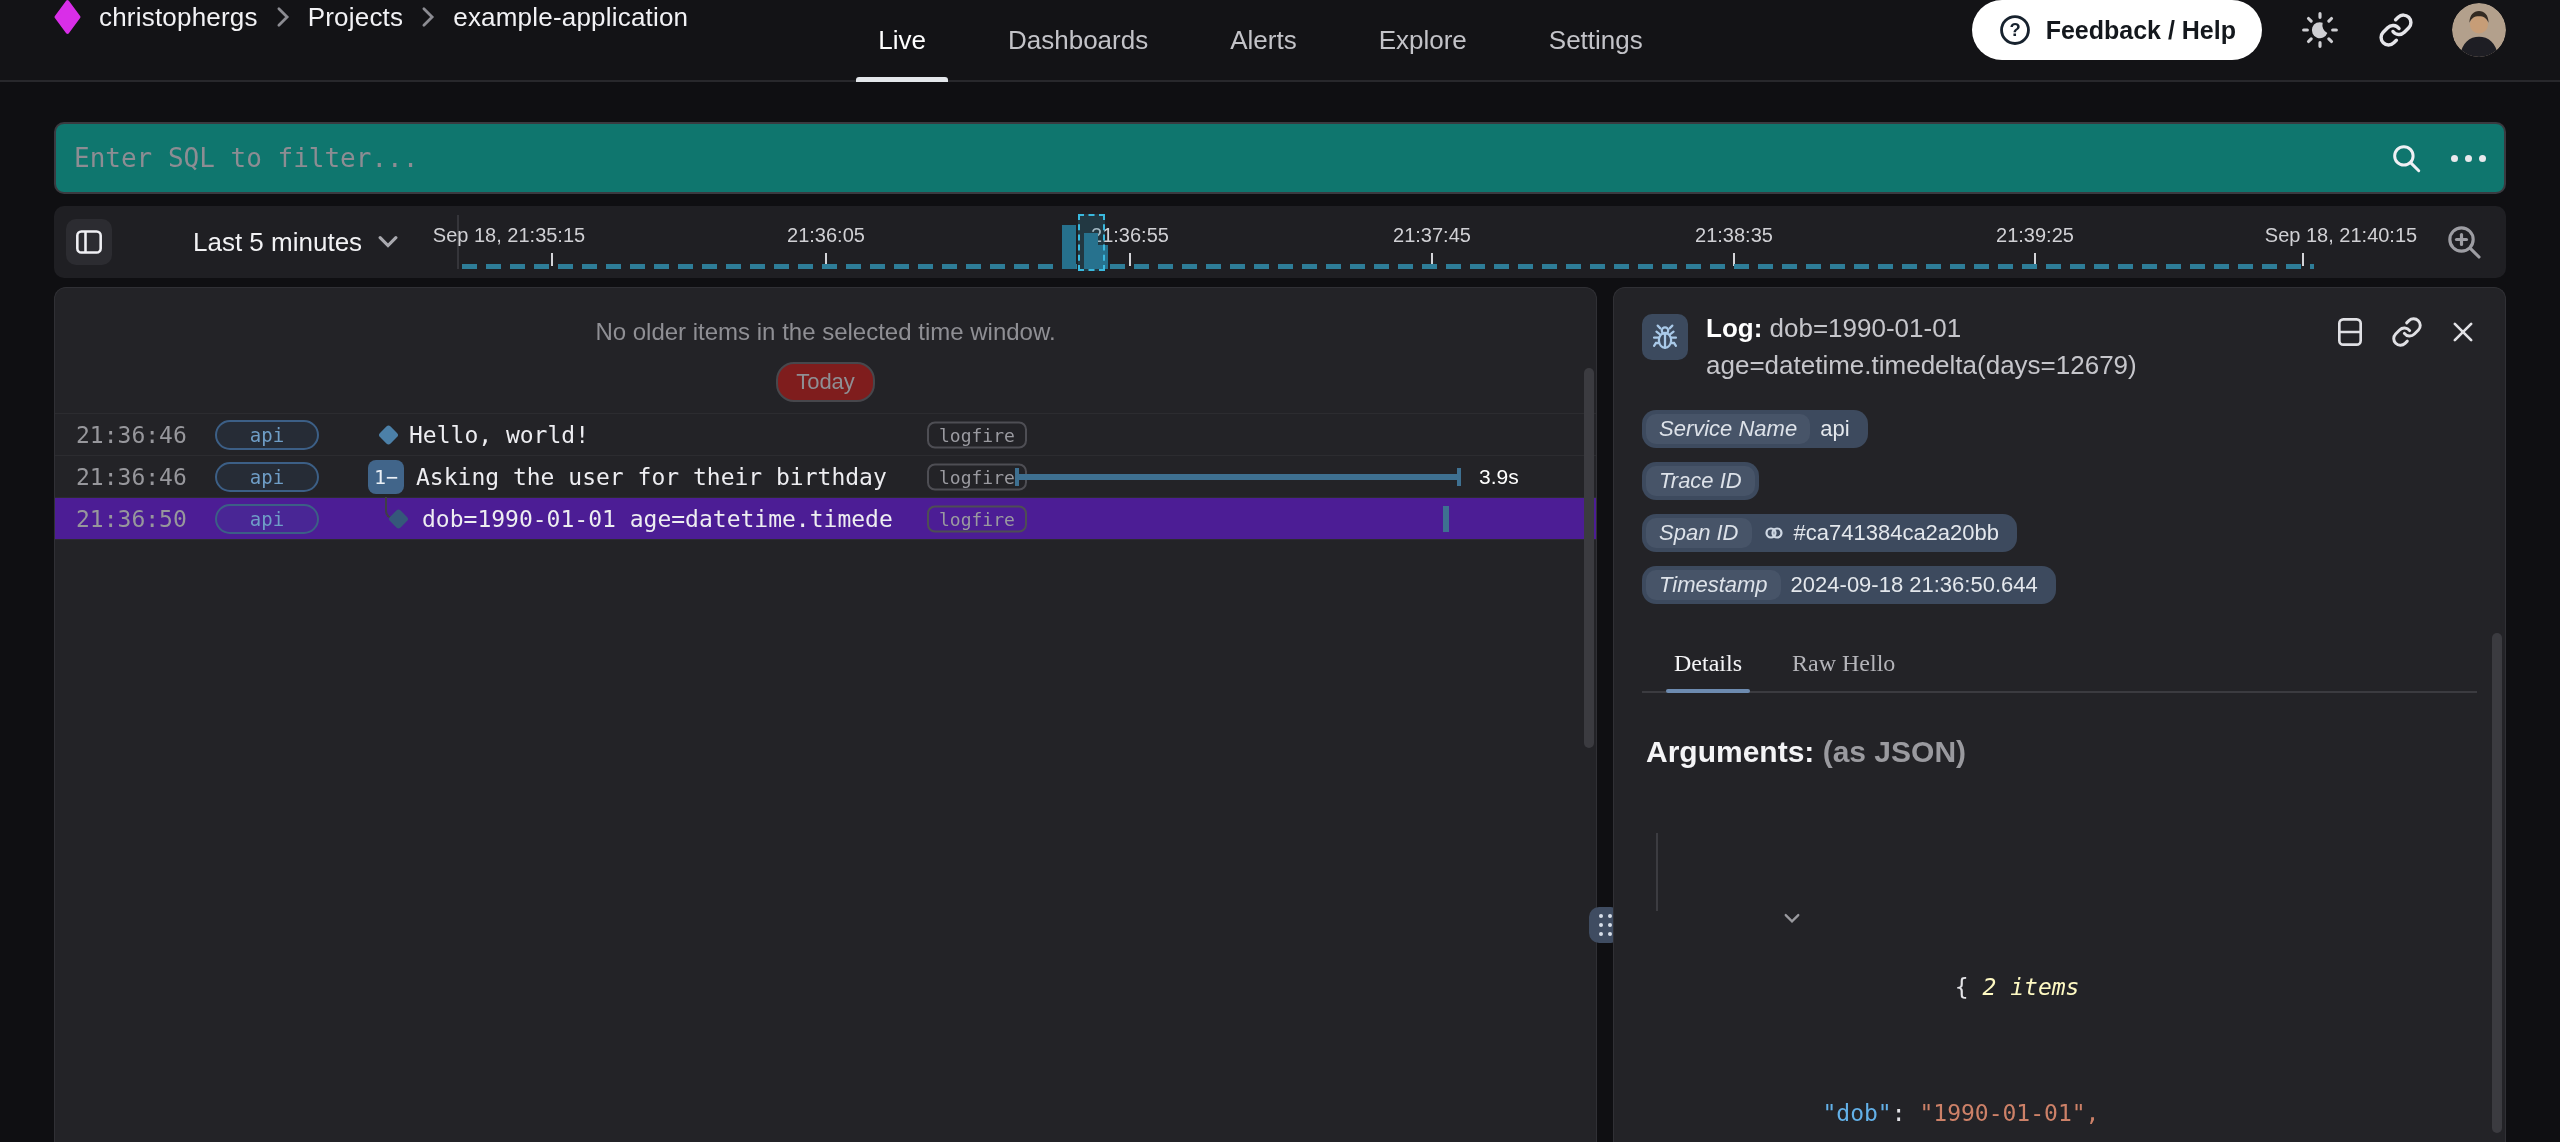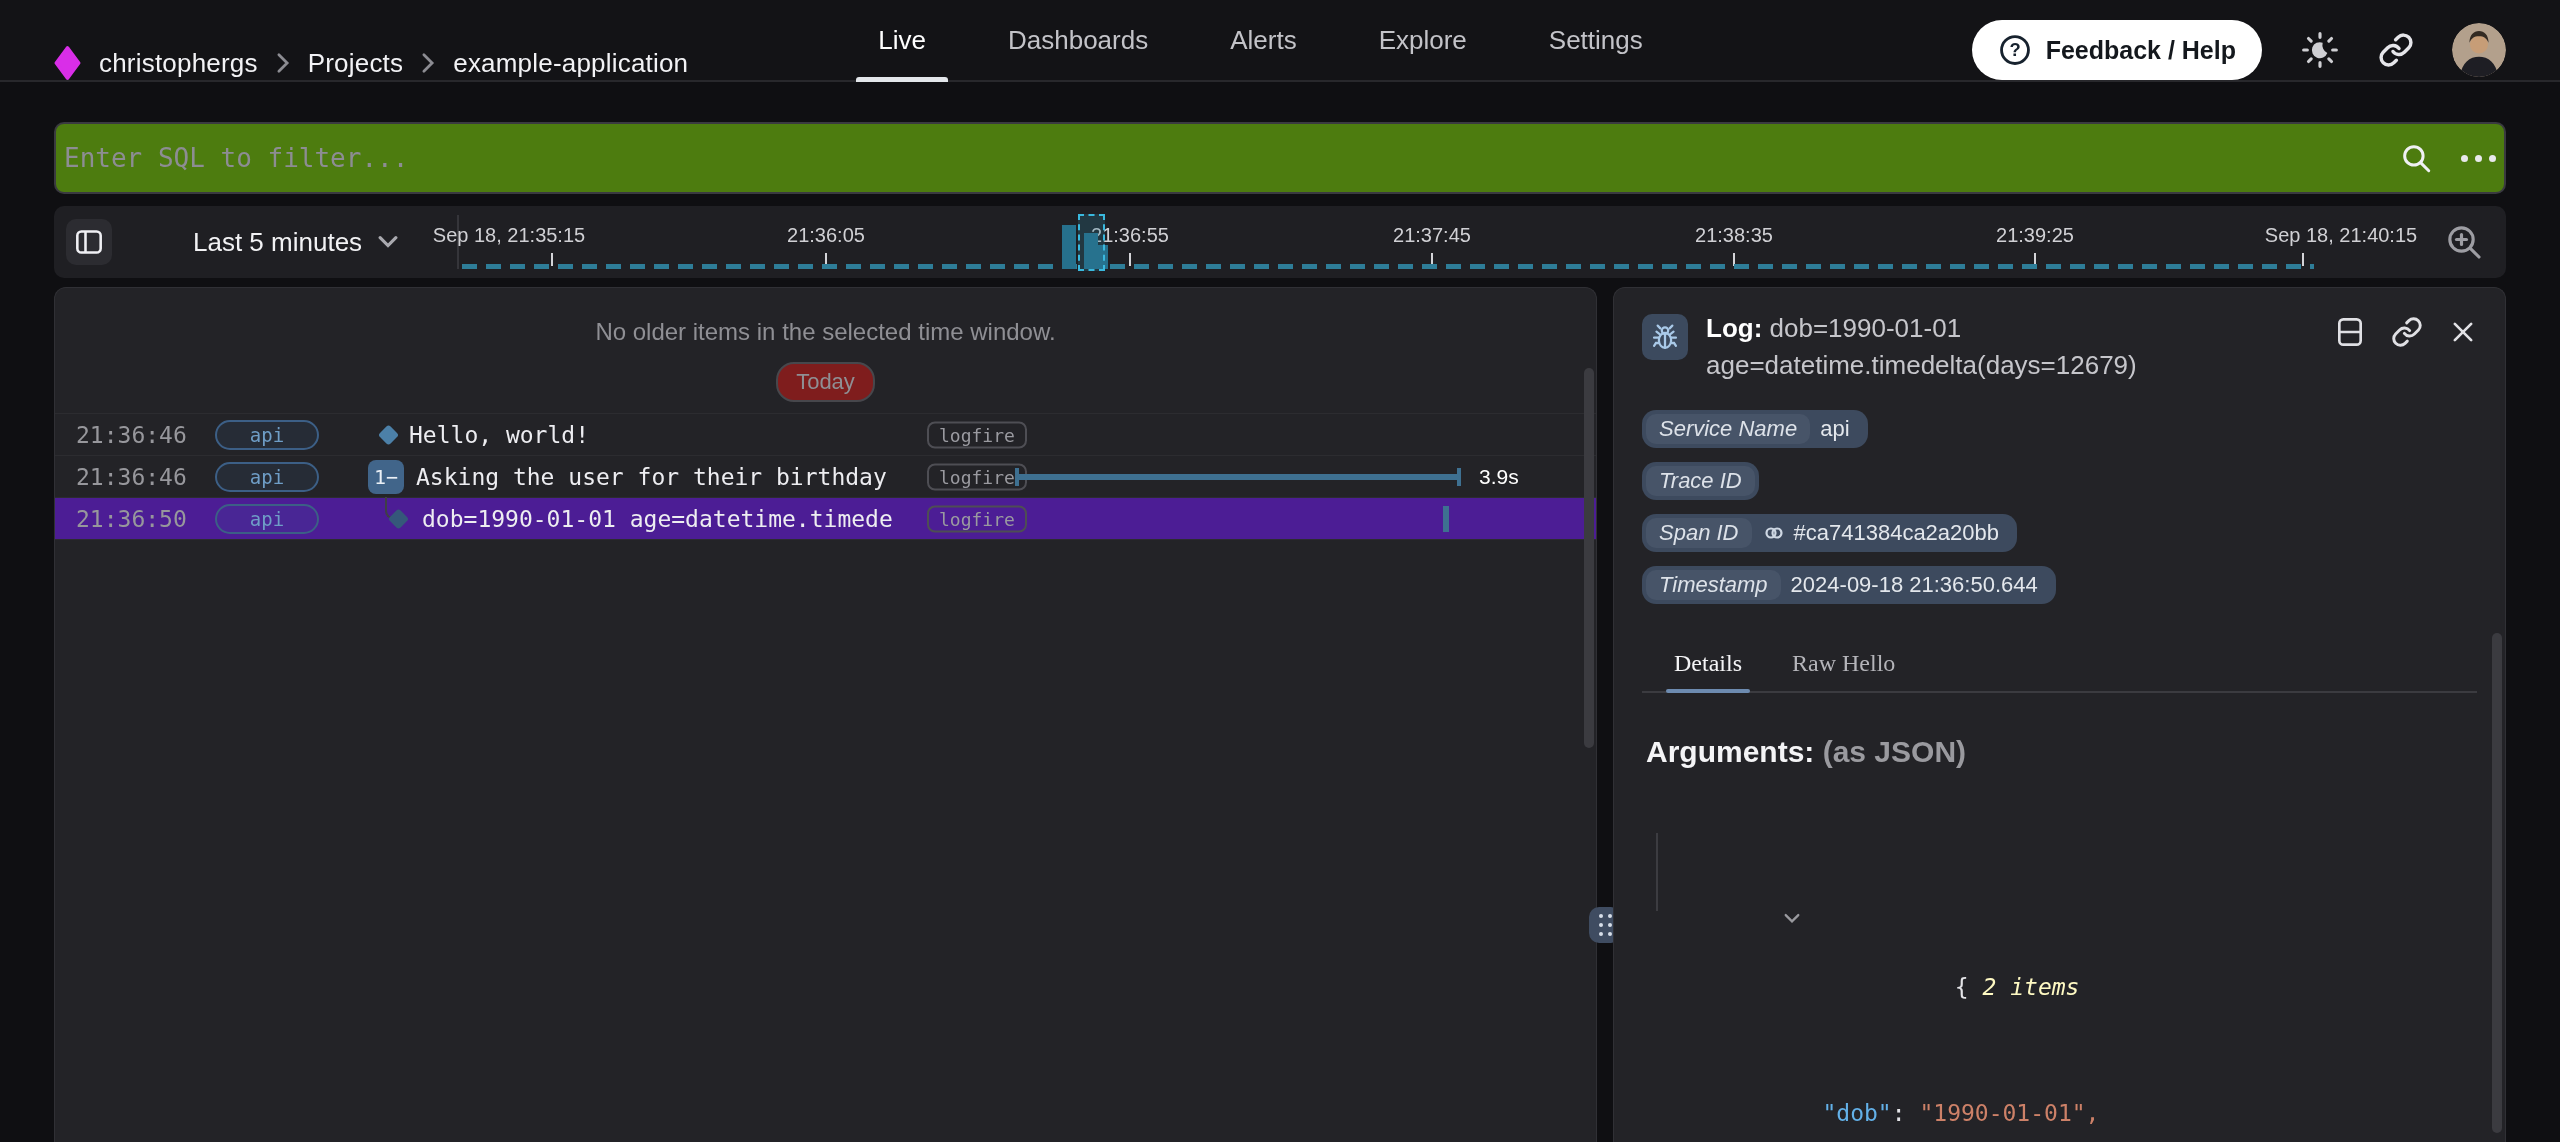--- a/index.html
+++ b/index.html
@@ -7,21 +7,21 @@
   #app {
     position:relative; width:2560px; height:1142px; overflow:hidden;
     background:#0f0f12; font-family:"Liberation Sans", sans-serif; color:#ececf0;
   }
   svg { display:block; }
 
   
   .topbar {
     position:absolute; left:0; top:0; width:2560px; height:82px;
     background:#131316; border-bottom:2px solid #28282c;
-    display:flex; align-items:flex-end; padding:0 54px;
+    display:flex; align-items:flex-start; padding:0 54px;
   }
   .crumbs { display:flex; align-items:center; gap:18px; }
   .crumb { font-size:26px; color:#f2f2f5; letter-spacing:.2px; cursor:default; }
   .crumb-sep { color:#8c8c92; }
   .nav-tabs { display:flex; align-items:center; gap:82px; margin-left:190px; height:100%; }
   .nav-tab { position:relative; height:100%; display:flex; align-items:center; font-size:26px; color:#c3c3c8; }
   .nav-tab.active { color:#ffffff; }
   .nav-tab.active::after {
     content:""; position:absolute; left:-22px; right:-22px; bottom:-2px; height:5px;
     background:#e3e6ea; border-radius:3px 3px 0 0;
@@ -30,22 +30,22 @@
   .feedback-btn {
     display:flex; align-items:center; gap:14px; background:#ffffff; color:#14181d;
     border-radius:30px; height:60px; padding:0 26px; font-size:25px; font-weight:700;
   }
   .icon-btn { display:flex; align-items:center; justify-content:center; }
   .avatar { width:54px; height:54px; border-radius:50%; overflow:hidden; }
 
   
   .filter-bar {
     position:absolute; left:54px; right:54px; top:122px; height:72px;
-    background:#4d7c0f; border:2px solid #3a3a40; border-radius:10px;
-    display:flex; align-items:center; padding:0 8px;
+    background:#0f766e; border:2px solid #3a3a40; border-radius:10px;
+    display:flex; align-items:center; padding:0 18px;
   }
   .filter-input {
     flex:1; background:transparent; border:none; outline:none;
     font-family:"DejaVu Sans Mono", monospace; font-size:26px; color:#e8e8ec;
   }
   .filter-input::placeholder { color:#8d8d93; }
   .filter-icons { display:flex; align-items:center; gap:28px; }
   .dots { display:flex; gap:7px; }
   .dots i { width:7px; height:7px; border-radius:50%; background:#e8e8ec; }
 

